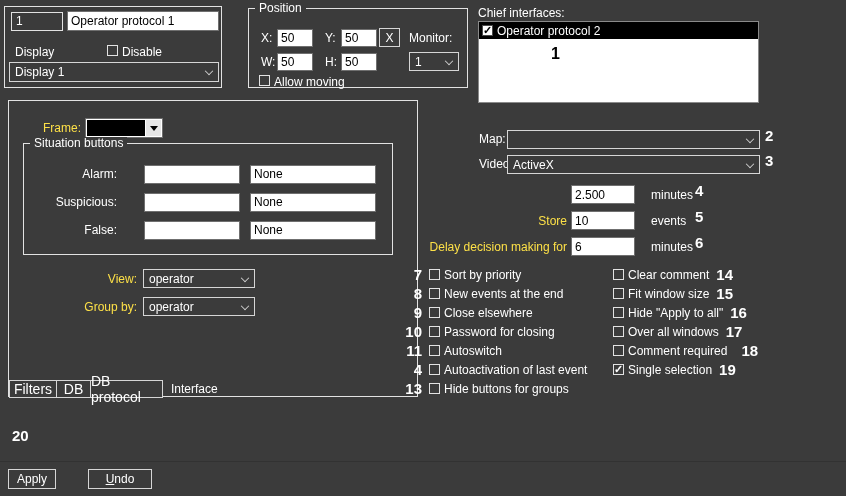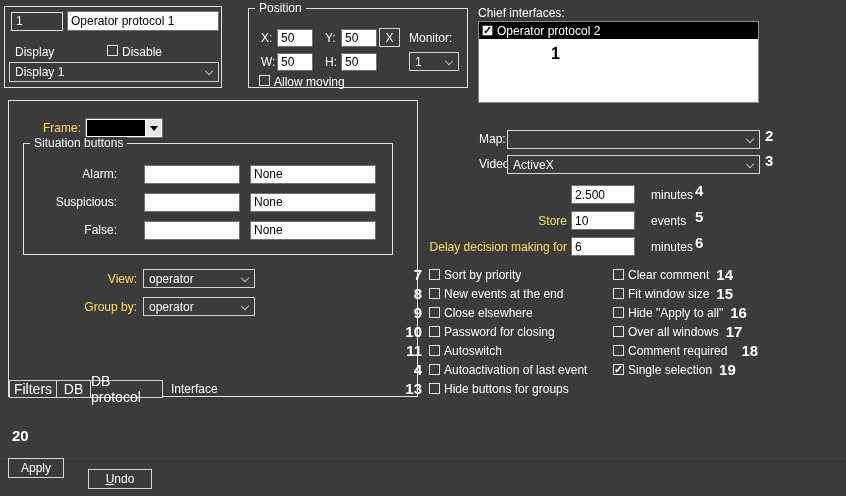--- a/index.html
+++ b/index.html
@@ -226,20 +226,20 @@
     </div>
     <div class="optrow">
       <span class="chk checked"></span>
       <span class="lbl">Single selection</span>
       <span class="num" style="margin-left:7px">19</span>
     </div>
   </div>
 
   <div class="divider"></div>
   <span class="num abs" style="left:12px;top:428px">20</span>
-  <div class="btn" style="left:8px;top:458px;width:56px;height:20px">
+  <div class="btn" style="left:8px;top:469px;width:48px;height:20px">
     <span class="btn-lbl">Apply</span>
   </div>
   <div class="btn" style="left:88px;top:469px;width:64px;height:20px">
     <span class="btn-lbl ulf">Undo</span>
   </div>
 
 </div>
 
 </body></html>

